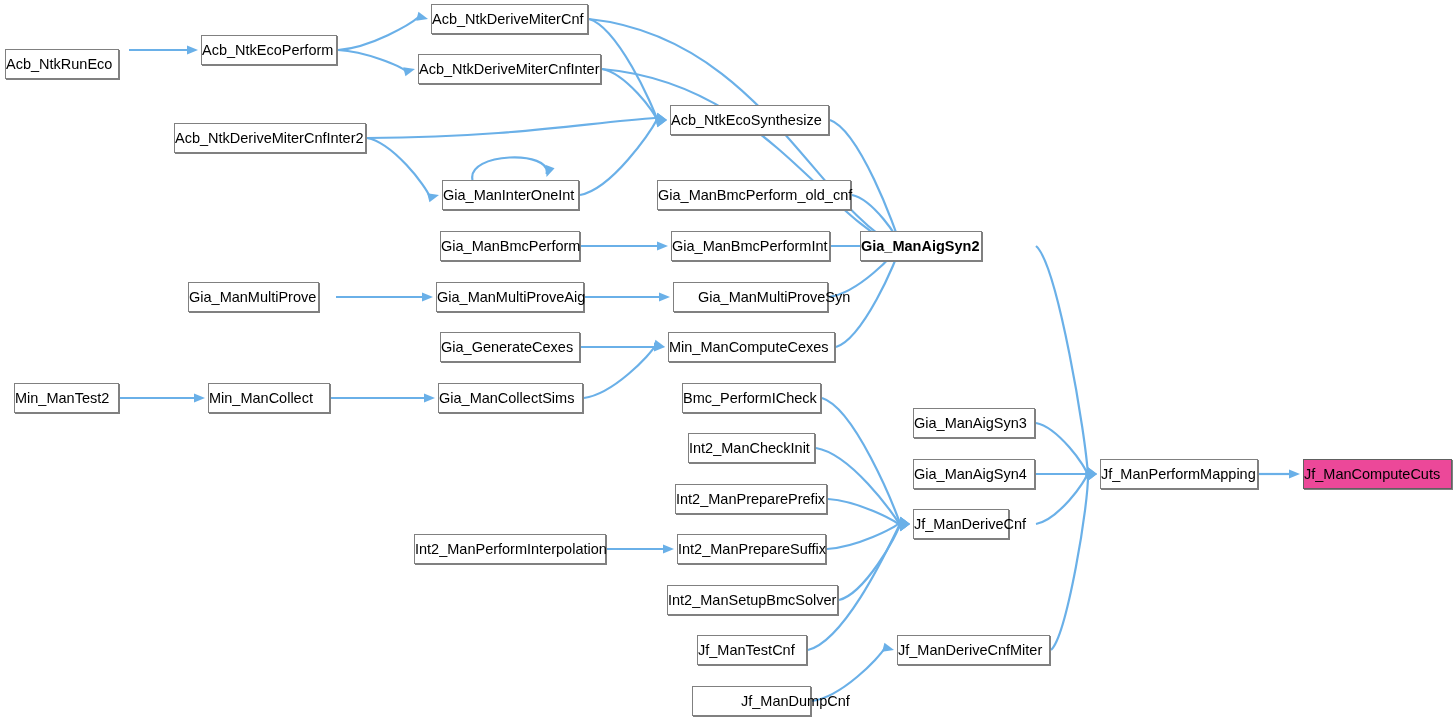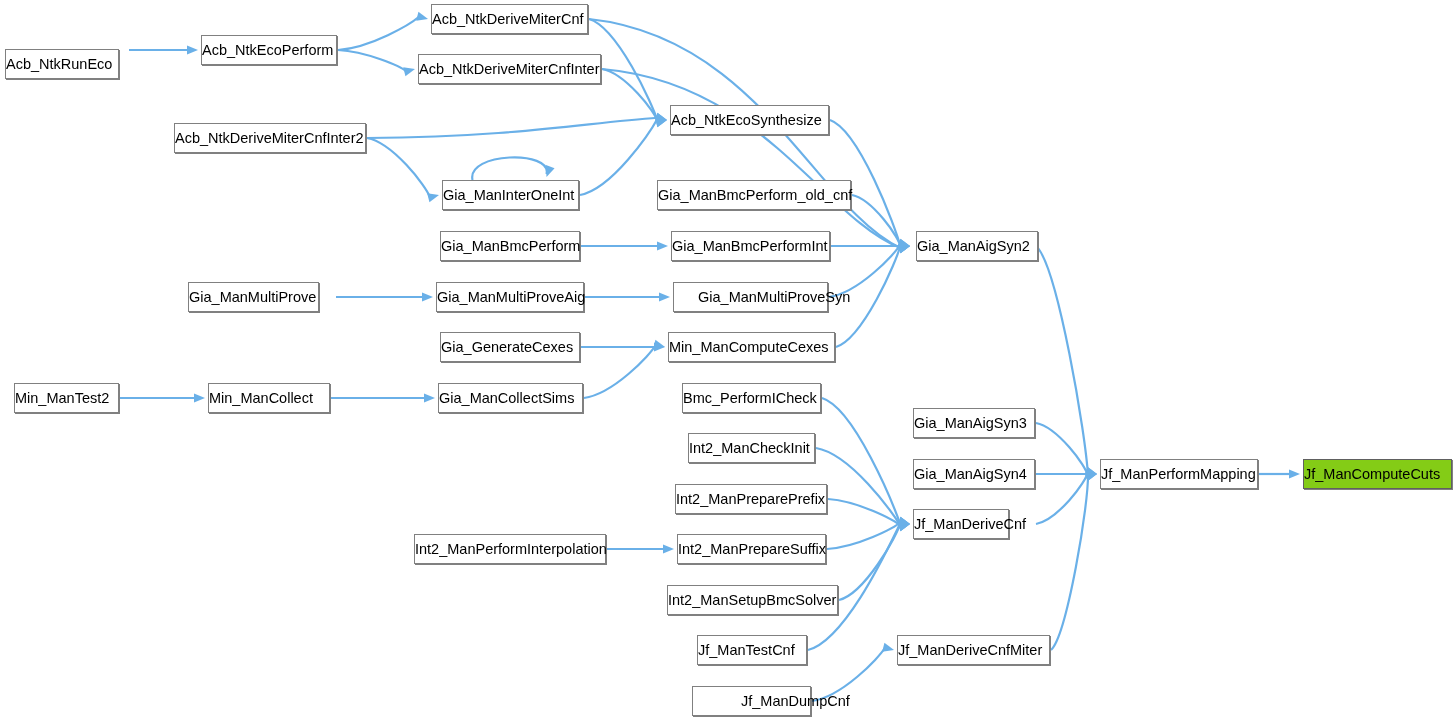--- a/index.html
+++ b/index.html
@@ -3,21 +3,21 @@
 <meta charset="utf-8">
 <style>
   html,body{margin:0;padding:0;background:#ffffff;}
   #canvas{position:relative;width:1456px;height:720px;background:#ffffff;overflow:hidden;
           font-family:"Liberation Sans","DejaVu Sans",sans-serif;}
   svg#edges{position:absolute;left:0;top:0;width:1456px;height:720px;}
   .node{position:absolute;box-sizing:border-box;display:flex;align-items:center;
         justify-content:flex-start;background:#ffffff;border:1px solid #808080;
         box-shadow:1px 1px 0 0 #808080;font-size:14.5px;color:#000000;
         white-space:nowrap;letter-spacing:0px;}
-  .node.highlight{background:#84cc16;border:1px solid #606060;}
+  .node.highlight{background:#ec4899;border:1px solid #606060;}
   .node span{pointer-events:none;}
 </style>
 </head>
 <body>
 
 <div id="canvas">
   <svg id="edges" viewBox="0 0 1456 720" xmlns="http://www.w3.org/2000/svg">
       <path d="M 129 50 L 188 50" fill="none" stroke="#6ab0e8" stroke-width="2.2"></path>
       <polygon points="198,50 187,54.6 187,45.4" fill="#6ab0e8"></polygon>
       <path d="M 338 50 C 371.215 47.52, 410.73175 23.96, 419 16.75" fill="none" stroke="#6ab0e8" stroke-width="2.2"></path>
@@ -117,21 +117,21 @@
       </div>
       <div class="node" style="left: 657px; top: 180px; width: 194px; height: 30px;">
         <span>Gia_ManBmcPerform_old_cnf</span>
       </div>
       <div class="node" style="left: 440px; top: 231px; width: 140px; height: 30px;">
         <span>Gia_ManBmcPerform</span>
       </div>
       <div class="node" style="left: 671px; top: 231px; width: 159px; height: 30px;">
         <span>Gia_ManBmcPerformInt</span>
       </div>
-      <div class="node" style="left: 916px; top: 231px; width: 122px; height: 30px;">
+      <div class="node" style="left: 860px; top: 231px; width: 122px; height: 30px; font-weight: bold;">
         <span>Gia_ManAigSyn2</span>
       </div>
       <div class="node" style="left: 188px; top: 282px; width: 131px; height: 30px;">
         <span>Gia_ManMultiProve</span>
       </div>
       <div class="node" style="left: 436px; top: 282px; width: 148px; height: 30px;">
         <span>Gia_ManMultiProveAig</span>
       </div>
       <div class="node" style="left: 673px; top: 282px; width: 155px; height: 30px; padding-left: 24px;">
         <span>Gia_ManMultiProveSyn</span>

